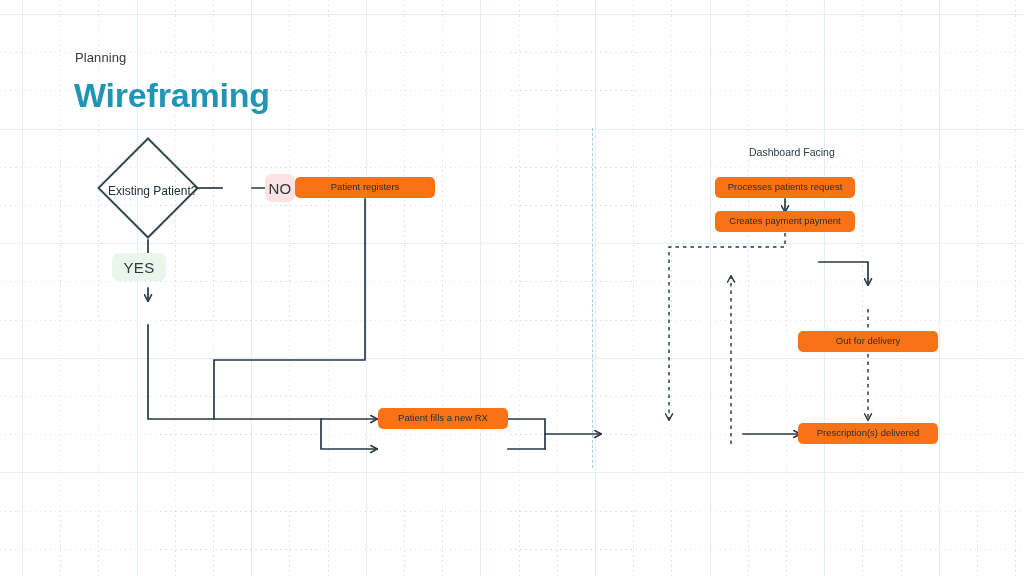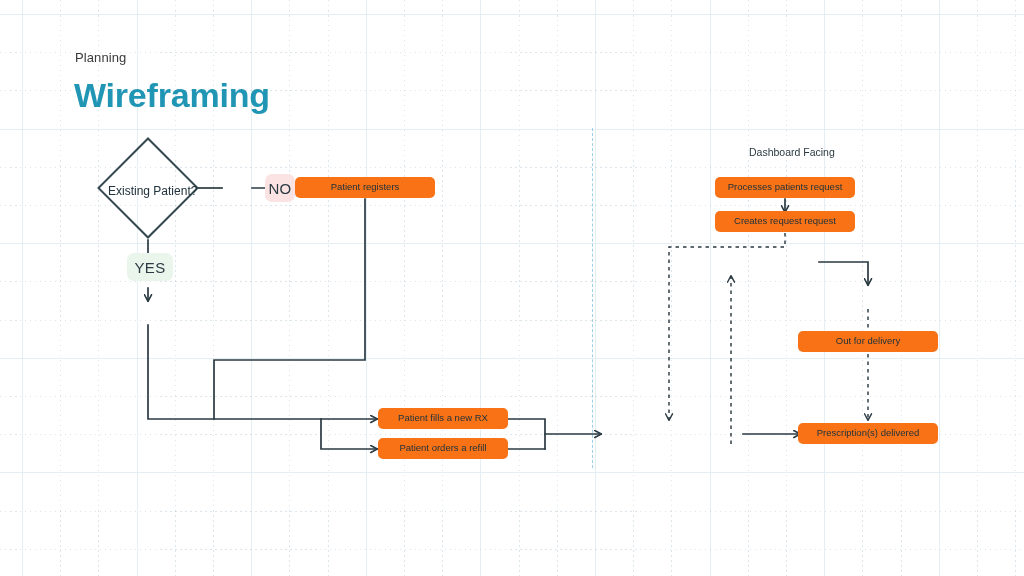--- a/index.html
+++ b/index.html
@@ -225,32 +225,31 @@
       <path d="M731,444 L731,276" marker-end="url(#ahd)"></path>
 
       <path d="M868,309 L868,420" marker-end="url(#ahd)"></path>
     </g>
   </svg>
 
   <div class="diamond" style="left:112px; top:152px; width:72px; height:72px;"></div>
   <div class="diamond-label" style="left:108px; top:184px; width:80px;">Existing Patient?</div>
 
   <div class="badge no" style="left:222px; top:174px; width:30px; height:28px;margin-left:43px;">NO</div>
-  <div class="badge yes" style="left:127px; top:253px; width:46px; height:28px;">YES</div>
+  <div class="badge yes" style="left:112px; top:253px; width:54px; height:28px;">YES</div>
 
   <div class="node" style="left:295px; top:177px; width:140px; height:21px;">Patient registers</div>
 
 
   <div class="node" style="left:378px; top:408px; width:130px; height:21px;">Patient fills a new RX</div>
 
-  <div class="node" style="left:378px; top:438px; width:130px; height:21px;">Patient orders a refill</div>
 
 
   <div class="node" style="left:798px; top:423px; width:140px; height:21px;">Prescription(s) delivered</div>
 
   <div class="node" style="left:715px; top:177px; width:140px; height:21px;">Processes patients request</div>
 
-  <div class="node" style="left:715px; top:211px; width:140px; height:21px;">Creates request request</div>
+  <div class="node" style="left:715px; top:211px; width:140px; height:21px;">Creates payment payment</div>
 
 
   <div class="node" style="left:798px; top:287px; width:140px; height:21px;margin-top:44px;">Out for delivery</div>
 
 </div>
 
 </body></html>

